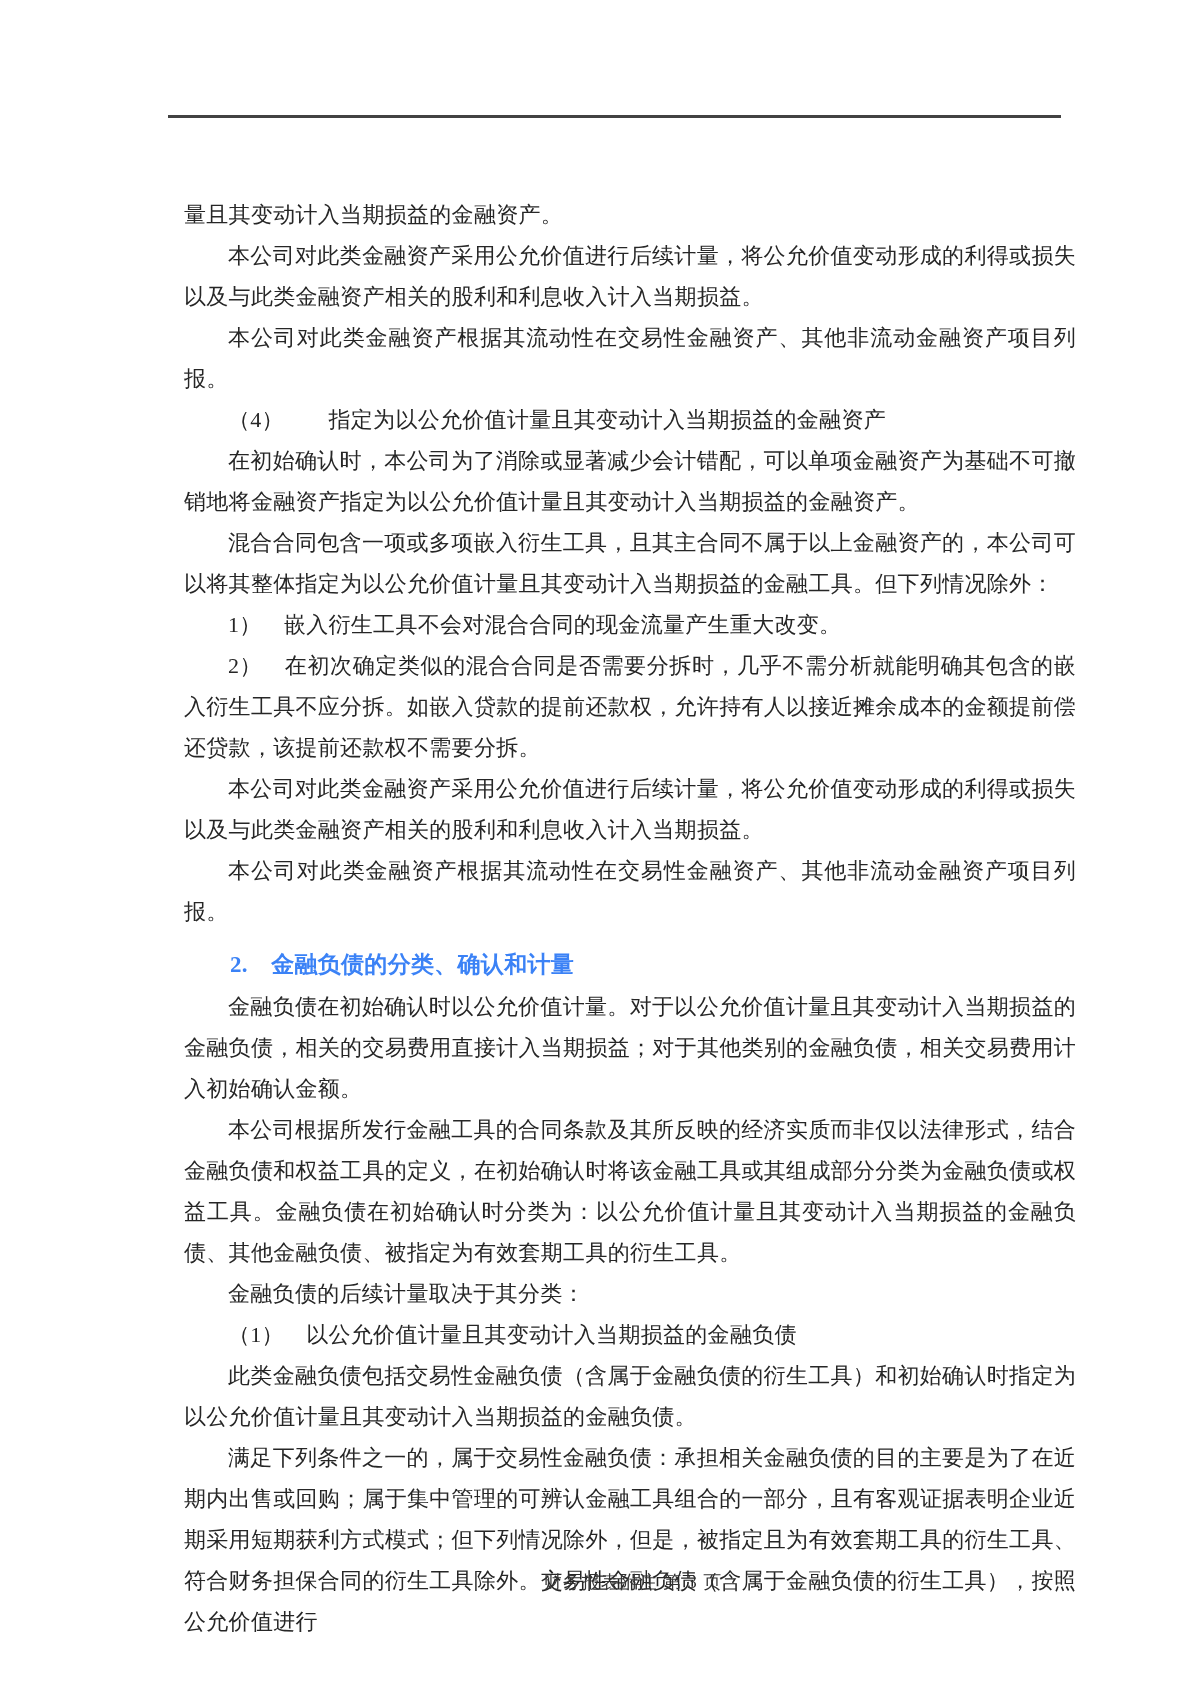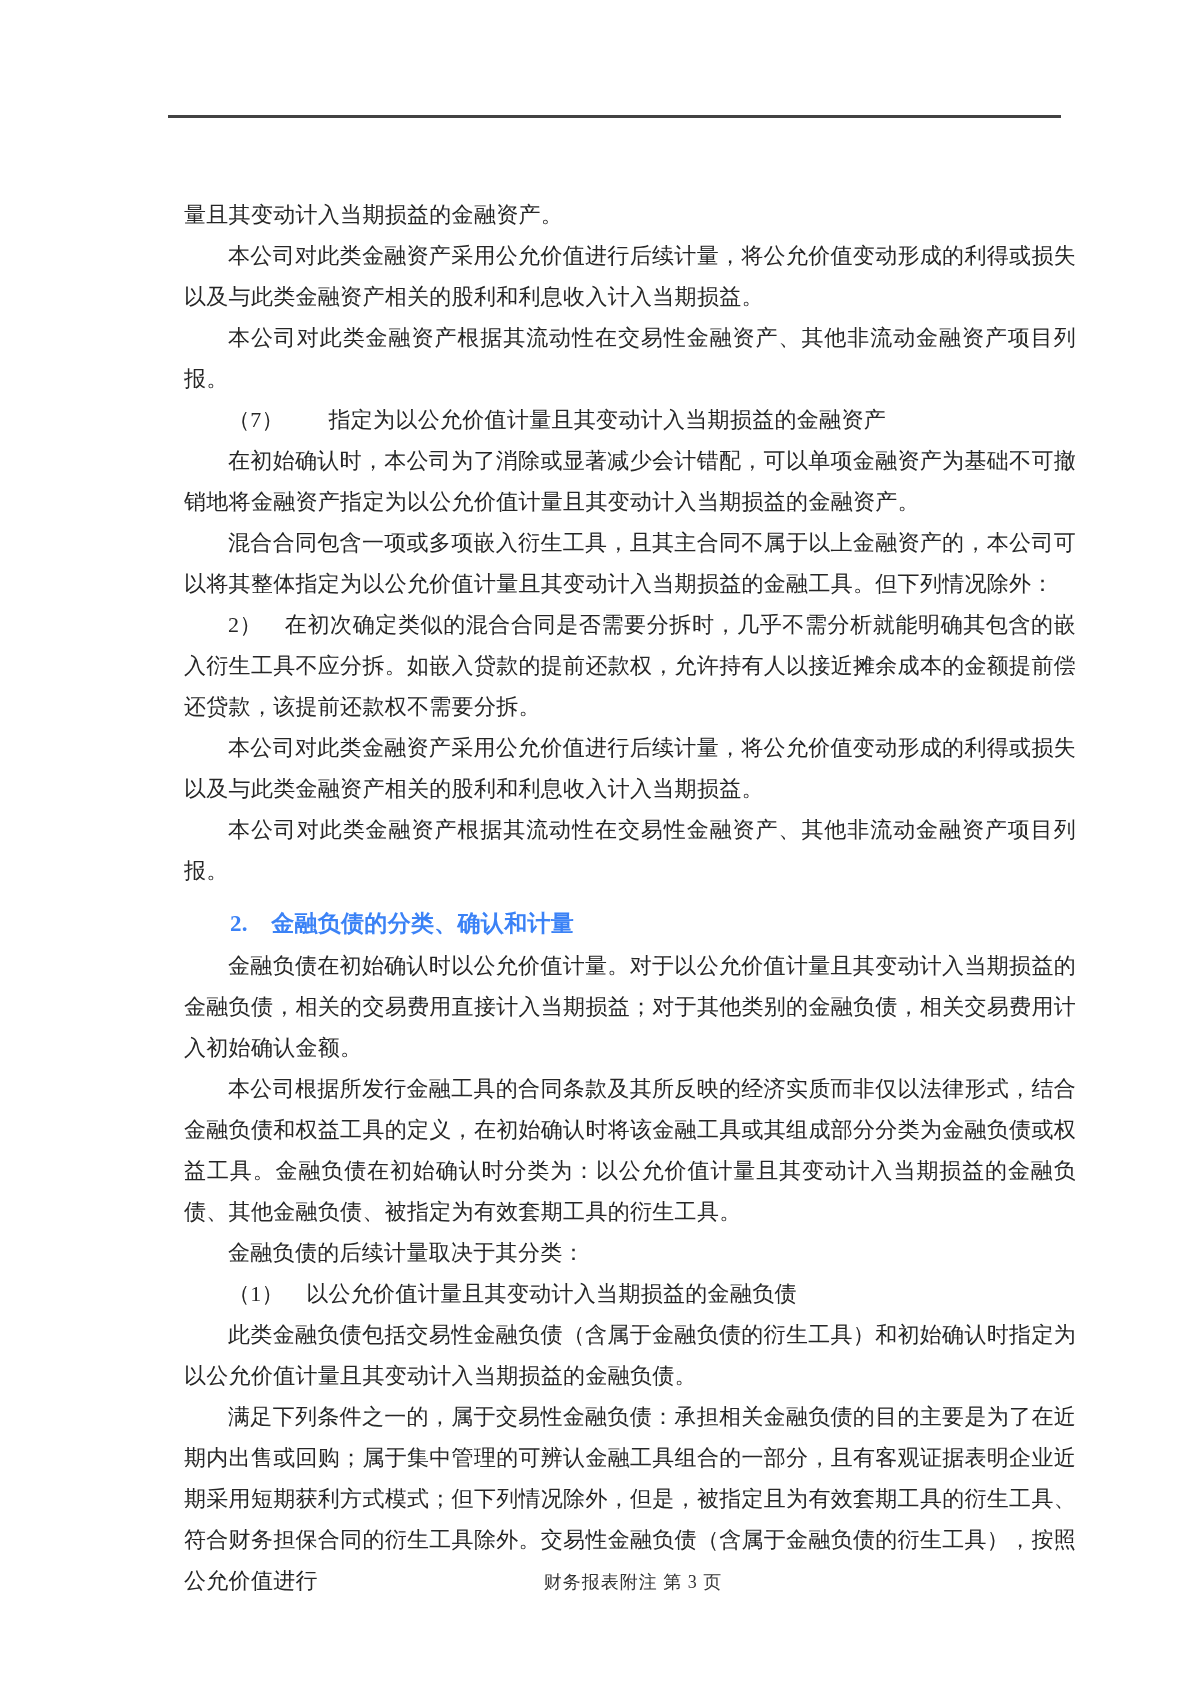--- a/index.html
+++ b/index.html
@@ -61,23 +61,24 @@
 </style>
 </head>
 <body>
 
 <div class="page-rule"></div>
 
 <main class="doc-body">
   <p>量且其变动计入当期损益的金融资产。</p>
   <p class="indent">本公司对此类金融资产采用公允价值进行后续计量，将公允价值变动形成的利得或损失以及与此类金融资产相关的股利和利息收入计入当期损益。</p>
   <p class="indent">本公司对此类金融资产根据其流动性在交易性金融资产、其他非流动金融资产项目列报。</p>
-  <p class="indent">（7）　　指定为以公允价值计量且其变动计入当期损益的金融资产</p>
+  <p class="indent">（4）　　指定为以公允价值计量且其变动计入当期损益的金融资产</p>
   <p class="indent">在初始确认时，本公司为了消除或显著减少会计错配，可以单项金融资产为基础不可撤销地将金融资产指定为以公允价值计量且其变动计入当期损益的金融资产。</p>
   <p class="indent">混合合同包含一项或多项嵌入衍生工具，且其主合同不属于以上金融资产的，本公司可以将其整体指定为以公允价值计量且其变动计入当期损益的金融工具。但下列情况除外：</p>
+  <p class="indent">1）　嵌入衍生工具不会对混合合同的现金流量产生重大改变。</p>
   <p class="indent">2）　在初次确定类似的混合合同是否需要分拆时，几乎不需分析就能明确其包含的嵌入衍生工具不应分拆。如嵌入贷款的提前还款权，允许持有人以接近摊余成本的金额提前偿还贷款，该提前还款权不需要分拆。</p>
   <p class="indent">本公司对此类金融资产采用公允价值进行后续计量，将公允价值变动形成的利得或损失以及与此类金融资产相关的股利和利息收入计入当期损益。</p>
   <p class="indent">本公司对此类金融资产根据其流动性在交易性金融资产、其他非流动金融资产项目列报。</p>
   <p class="indent heading">2.　金融负债的分类、确认和计量</p>
   <p class="indent">金融负债在初始确认时以公允价值计量。对于以公允价值计量且其变动计入当期损益的金融负债，相关的交易费用直接计入当期损益；对于其他类别的金融负债，相关交易费用计入初始确认金额。</p>
   <p class="indent">本公司根据所发行金融工具的合同条款及其所反映的经济实质而非仅以法律形式，结合金融负债和权益工具的定义，在初始确认时将该金融工具或其组成部分分类为金融负债或权益工具。金融负债在初始确认时分类为：以公允价值计量且其变动计入当期损益的金融负债、其他金融负债、被指定为有效套期工具的衍生工具。</p>
   <p class="indent">金融负债的后续计量取决于其分类：</p>
   <p class="indent">（1）　以公允价值计量且其变动计入当期损益的金融负债</p>
   <p class="indent">此类金融负债包括交易性金融负债（含属于金融负债的衍生工具）和初始确认时指定为以公允价值计量且其变动计入当期损益的金融负债。</p>
   <p class="indent">满足下列条件之一的，属于交易性金融负债：承担相关金融负债的目的主要是为了在近期内出售或回购；属于集中管理的可辨认金融工具组合的一部分，且有客观证据表明企业近期采用短期获利方式模式；但下列情况除外，但是，被指定且为有效套期工具的衍生工具、符合财务担保合同的衍生工具除外。交易性金融负债（含属于金融负债的衍生工具），按照公允价值进行</p>

